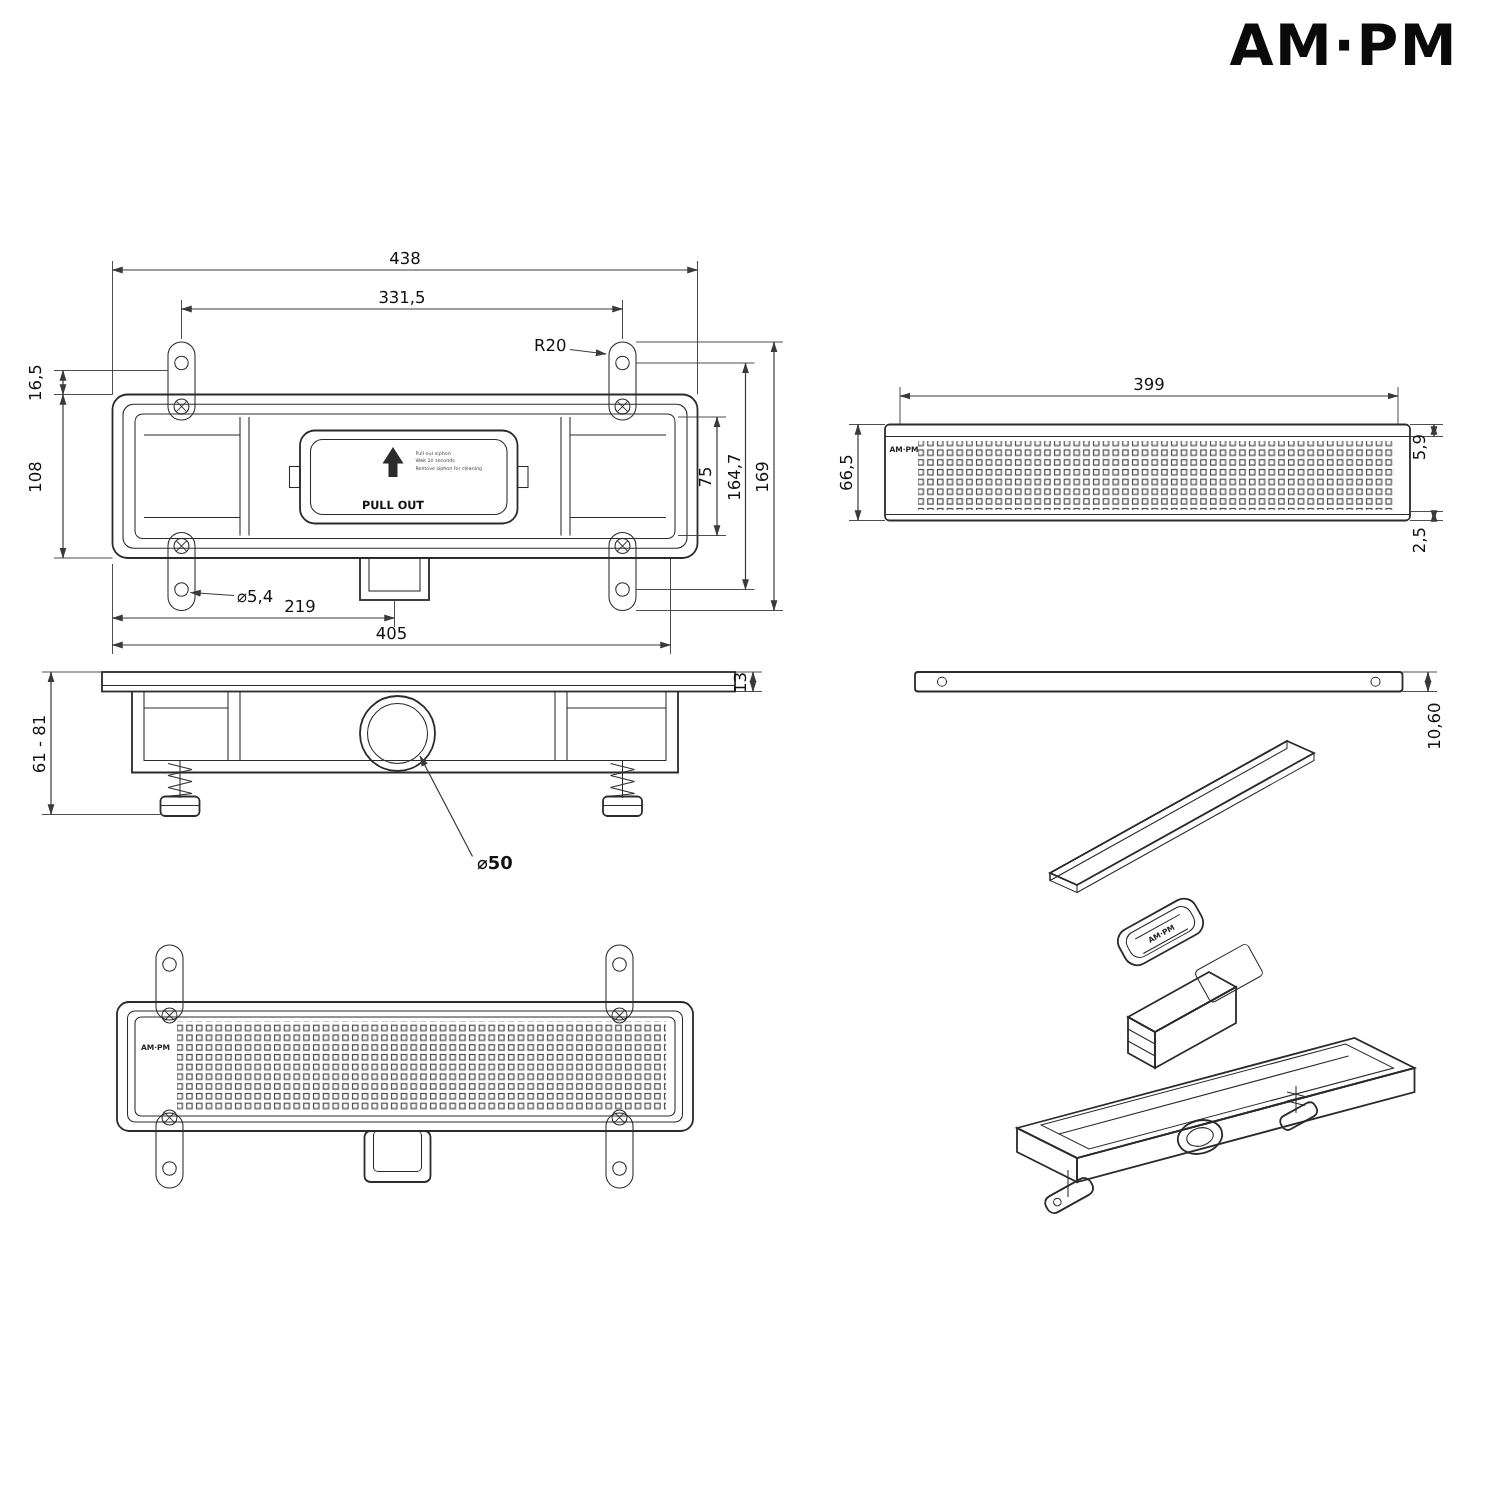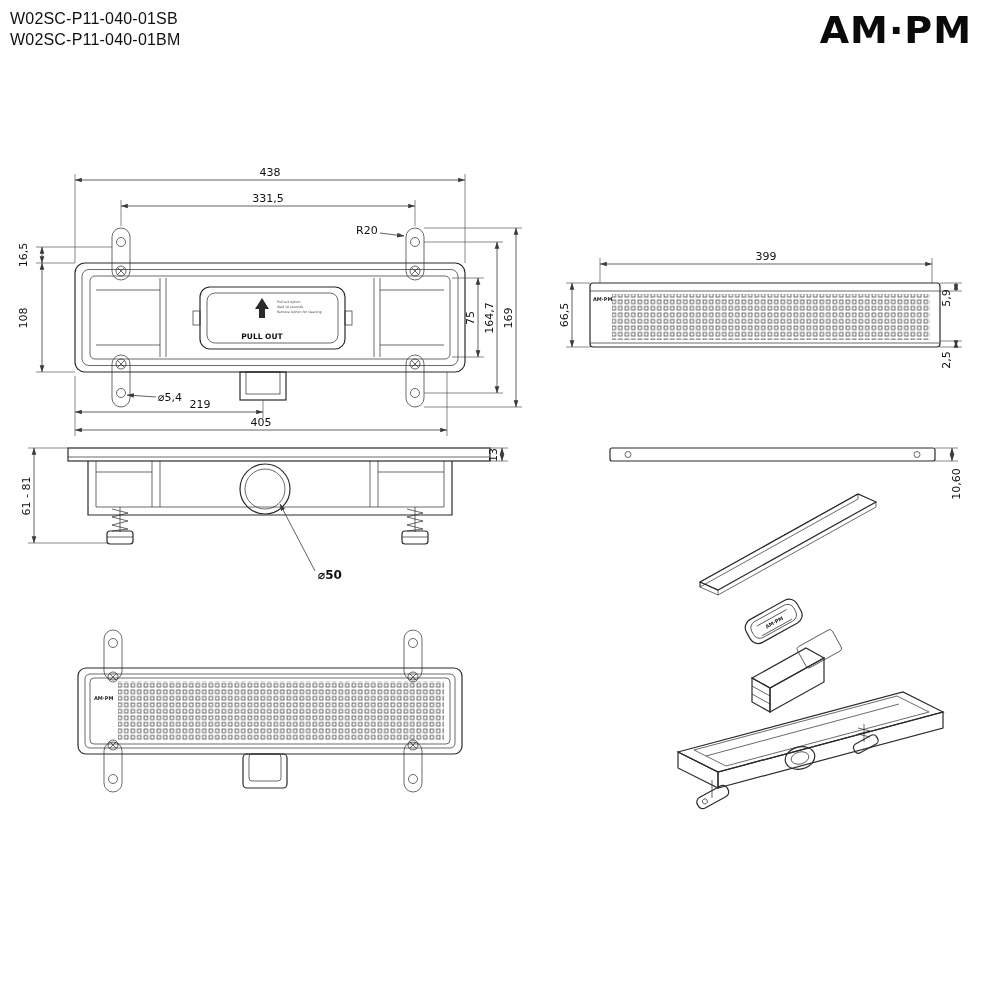--- a/index.html
+++ b/index.html
@@ -25,24 +25,20 @@
   text.s { font:5px "DejaVu Sans", sans-serif; fill:#222; font-weight:bold; }
   text.p { font:bold 7.5px "DejaVu Sans", sans-serif; fill:#111; }
   text.f { font:3.2px "DejaVu Sans", sans-serif; fill:#444; }
   text.b { font:bold 12px "DejaVu Sans", sans-serif; fill:#111; }
 </style>
 </head>
 <body>
 
 <div id="page">
 
-  <div id="models">
-    <div>W02SC-P11-040-01SB</div>
-    <div>W02SC-P11-040-01BM</div>
-  </div>
 
   <div id="logo">AM·PM</div>
 
   <svg width="1000" height="1000" viewBox="0 0 1000 1000">
     <defs>
       <marker id="arr" viewBox="0 0 10 10" refX="9.5" refY="5" markerWidth="9" markerHeight="9" orient="auto-start-reverse">
         <path d="M0,1.8 L10,5 L0,8.2 z" fill="#3a3a3a"></path>
       </marker>
       <pattern id="pf" width="6.5" height="6.5" patternUnits="userSpaceOnUse">
         <rect x="1" y="1" width="3.6" height="3.6" fill="none" stroke="#4a4a4a" stroke-width="0.8"></rect>

